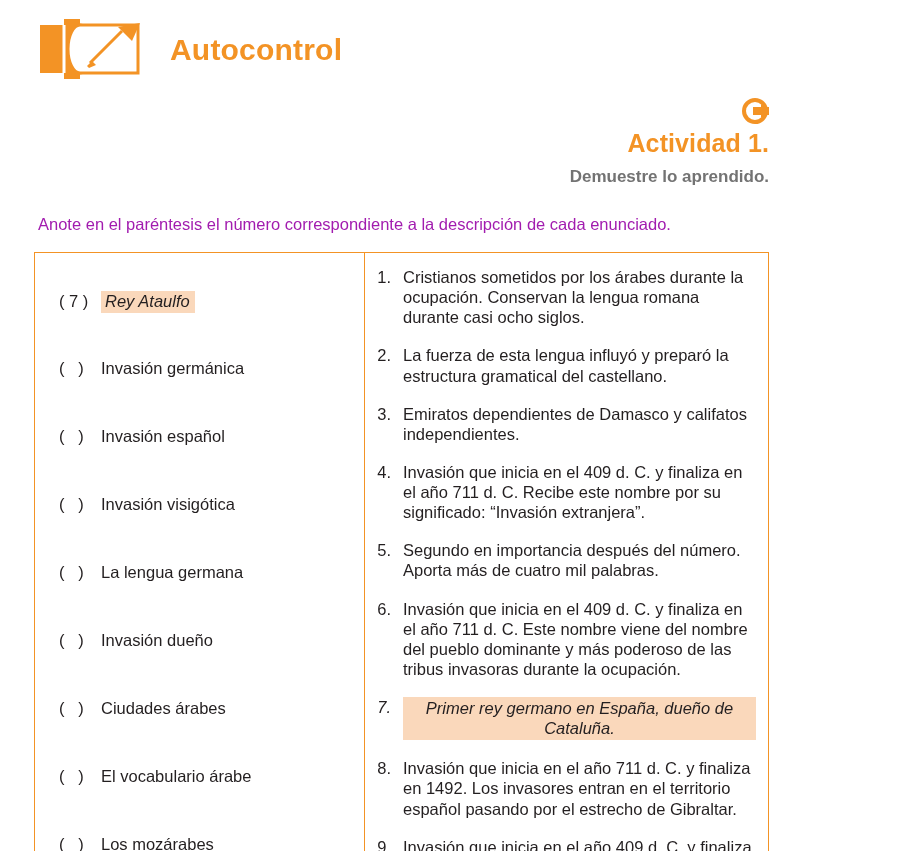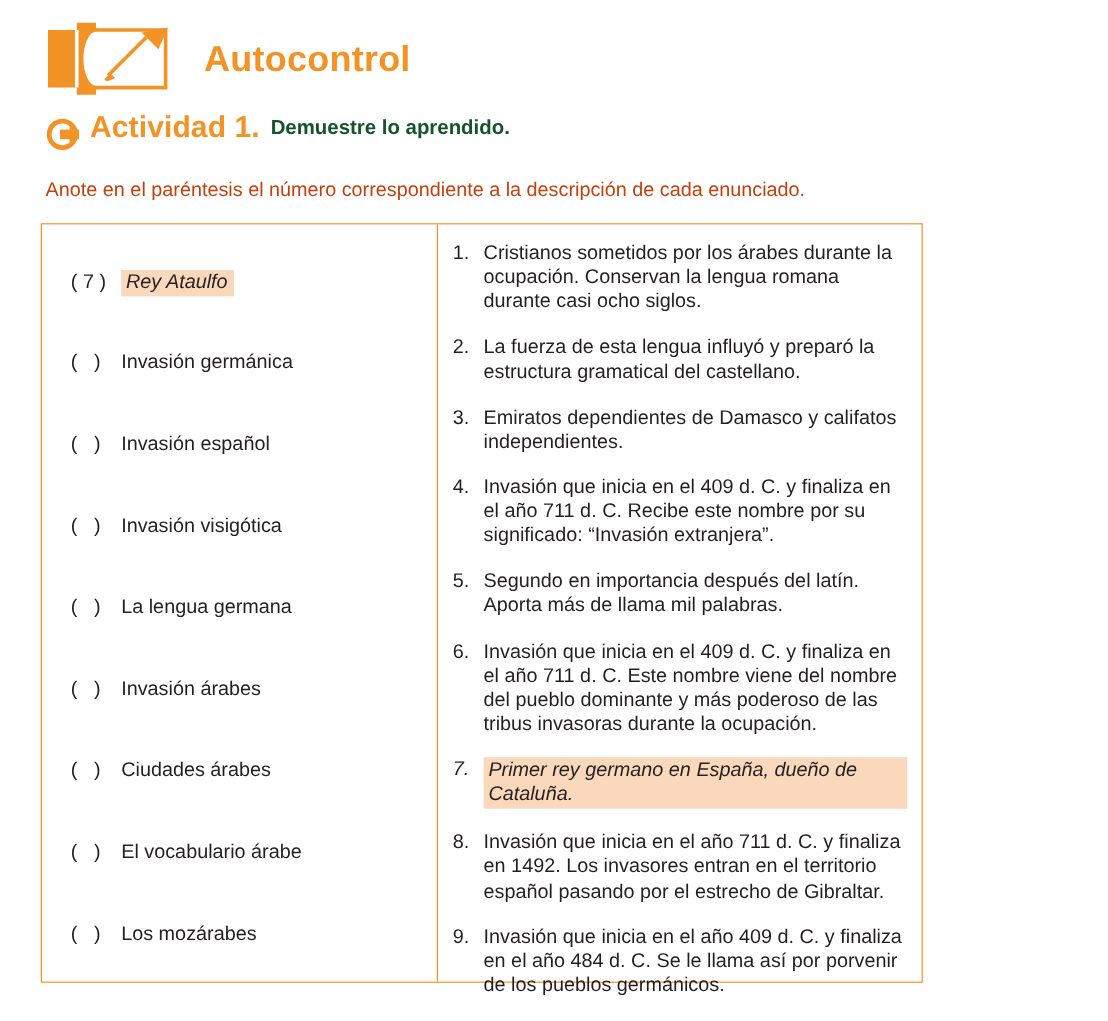--- a/index.html
+++ b/index.html
@@ -38,50 +38,51 @@
   .header-title {
     font-size: 30px;
     font-weight: bold;
     color: #f39325;
     letter-spacing: 0.2px;
   }
 
   
   .activity-line {
     display: flex;
-    align-items: center;
+    align-items: flex-end;
     gap: 9px;
     margin-top: 6px;
     padding-left: 4px;
+    flex-direction: column;
   }
   .arrow-icon {
     width: 28px;
     height: 28px;
     flex: 0 0 auto;
     position: relative;
     top: 5px;
   }
   .activity-label {
     font-size: 25px;
     font-weight: bold;
     color: #f39325;
     letter-spacing: 0.1px;
   }
   .activity-instruction {
     font-size: 17px;
     font-weight: bold;
-    color: #14532d;
+    color: #737373;
   }
 
   
   .intro {
     margin-top: 28px;
     padding-left: 4px;
     font-size: 16.5px;
-    color: #c2410c;
+    color: #a21caf;
   }
 
   
   .match-table {
     margin-top: 18px;
     border: 1.5px solid #f39325;
     display: flex;
     height: 633px;
     box-sizing: border-box;
   }
@@ -136,20 +137,21 @@
     box-sizing: border-box;
   }
   .right-item .txt {
     flex: 1 1 auto;
   }
   .right-item.highlight .txt {
     background: #fad8bb;
     font-style: italic;
     padding: 1px 4px 2px 4px;
     display: inline-block;
+    text-align: center;
   }
   .right-item.highlight .num {
     font-style: italic;
   }
 </style>
 </head>
 <body>
 
 <div class="page">
 
@@ -206,21 +208,21 @@
         <span class="term">Invasión visigótica</span>
       </div>
 
       <div class="left-item">
         <span class="paren">(   )</span>
         <span class="term">La lengua germana</span>
       </div>
 
       <div class="left-item">
         <span class="paren">(   )</span>
-        <span class="term">Invasión árabes</span>
+        <span class="term">Invasión dueño</span>
       </div>
 
       <div class="left-item">
         <span class="paren">(   )</span>
         <span class="term">Ciudades árabes</span>
       </div>
 
       <div class="left-item">
         <span class="paren">(   )</span>
         <span class="term">El vocabulario árabe</span>
@@ -250,21 +252,21 @@
         <span class="txt">Emiratos dependientes de Damasco y califatos independientes.</span>
       </div>
 
       <div class="right-item">
         <span class="num">4.</span>
         <span class="txt">Invasión que inicia en el 409 d. C. y finaliza en el año 711 d. C. Recibe este nombre por su significado: “Invasión extranjera”.</span>
       </div>
 
       <div class="right-item">
         <span class="num">5.</span>
-        <span class="txt">Segundo en importancia después del latín. Aporta más de llama mil palabras.</span>
+        <span class="txt">Segundo en importancia después del número. Aporta más de cuatro mil palabras.</span>
       </div>
 
       <div class="right-item">
         <span class="num">6.</span>
         <span class="txt">Invasión que inicia en el 409 d. C. y finaliza en el año 711 d. C. Este nombre viene del nombre del pueblo dominante y más poderoso de las tribus invasoras durante la ocupación.</span>
       </div>
 
       <div class="right-item highlight">
         <span class="num">7.</span>
         <span class="txt">Primer rey germano en España, dueño de Cataluña.</span>

